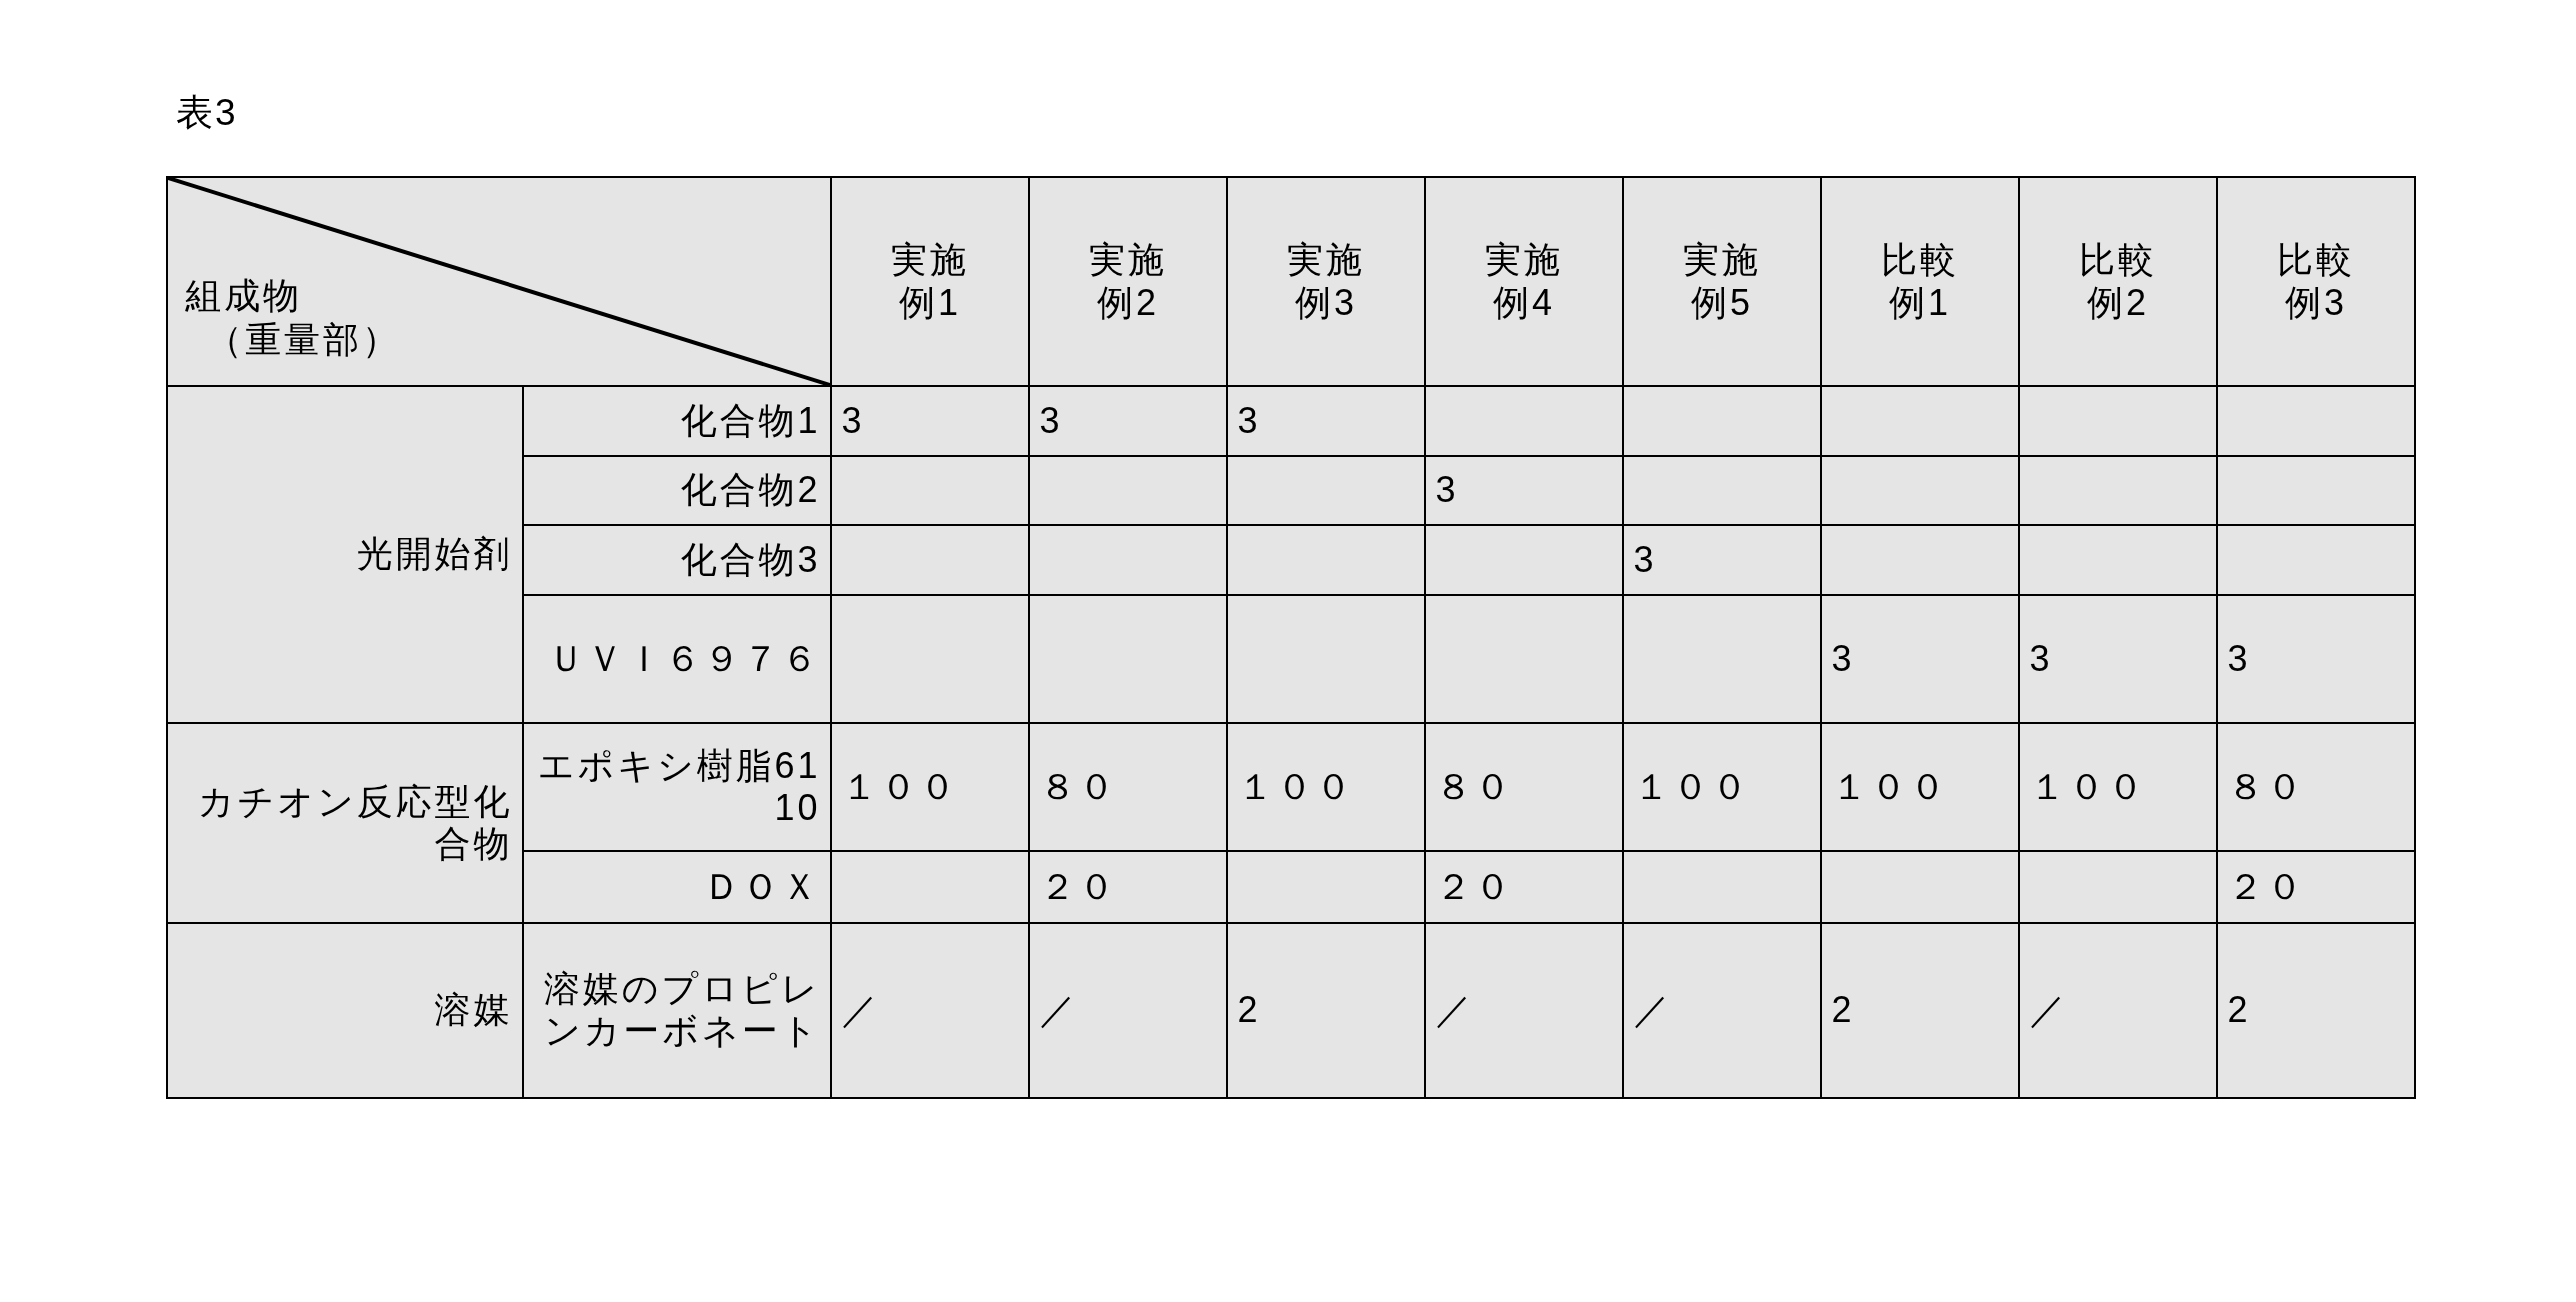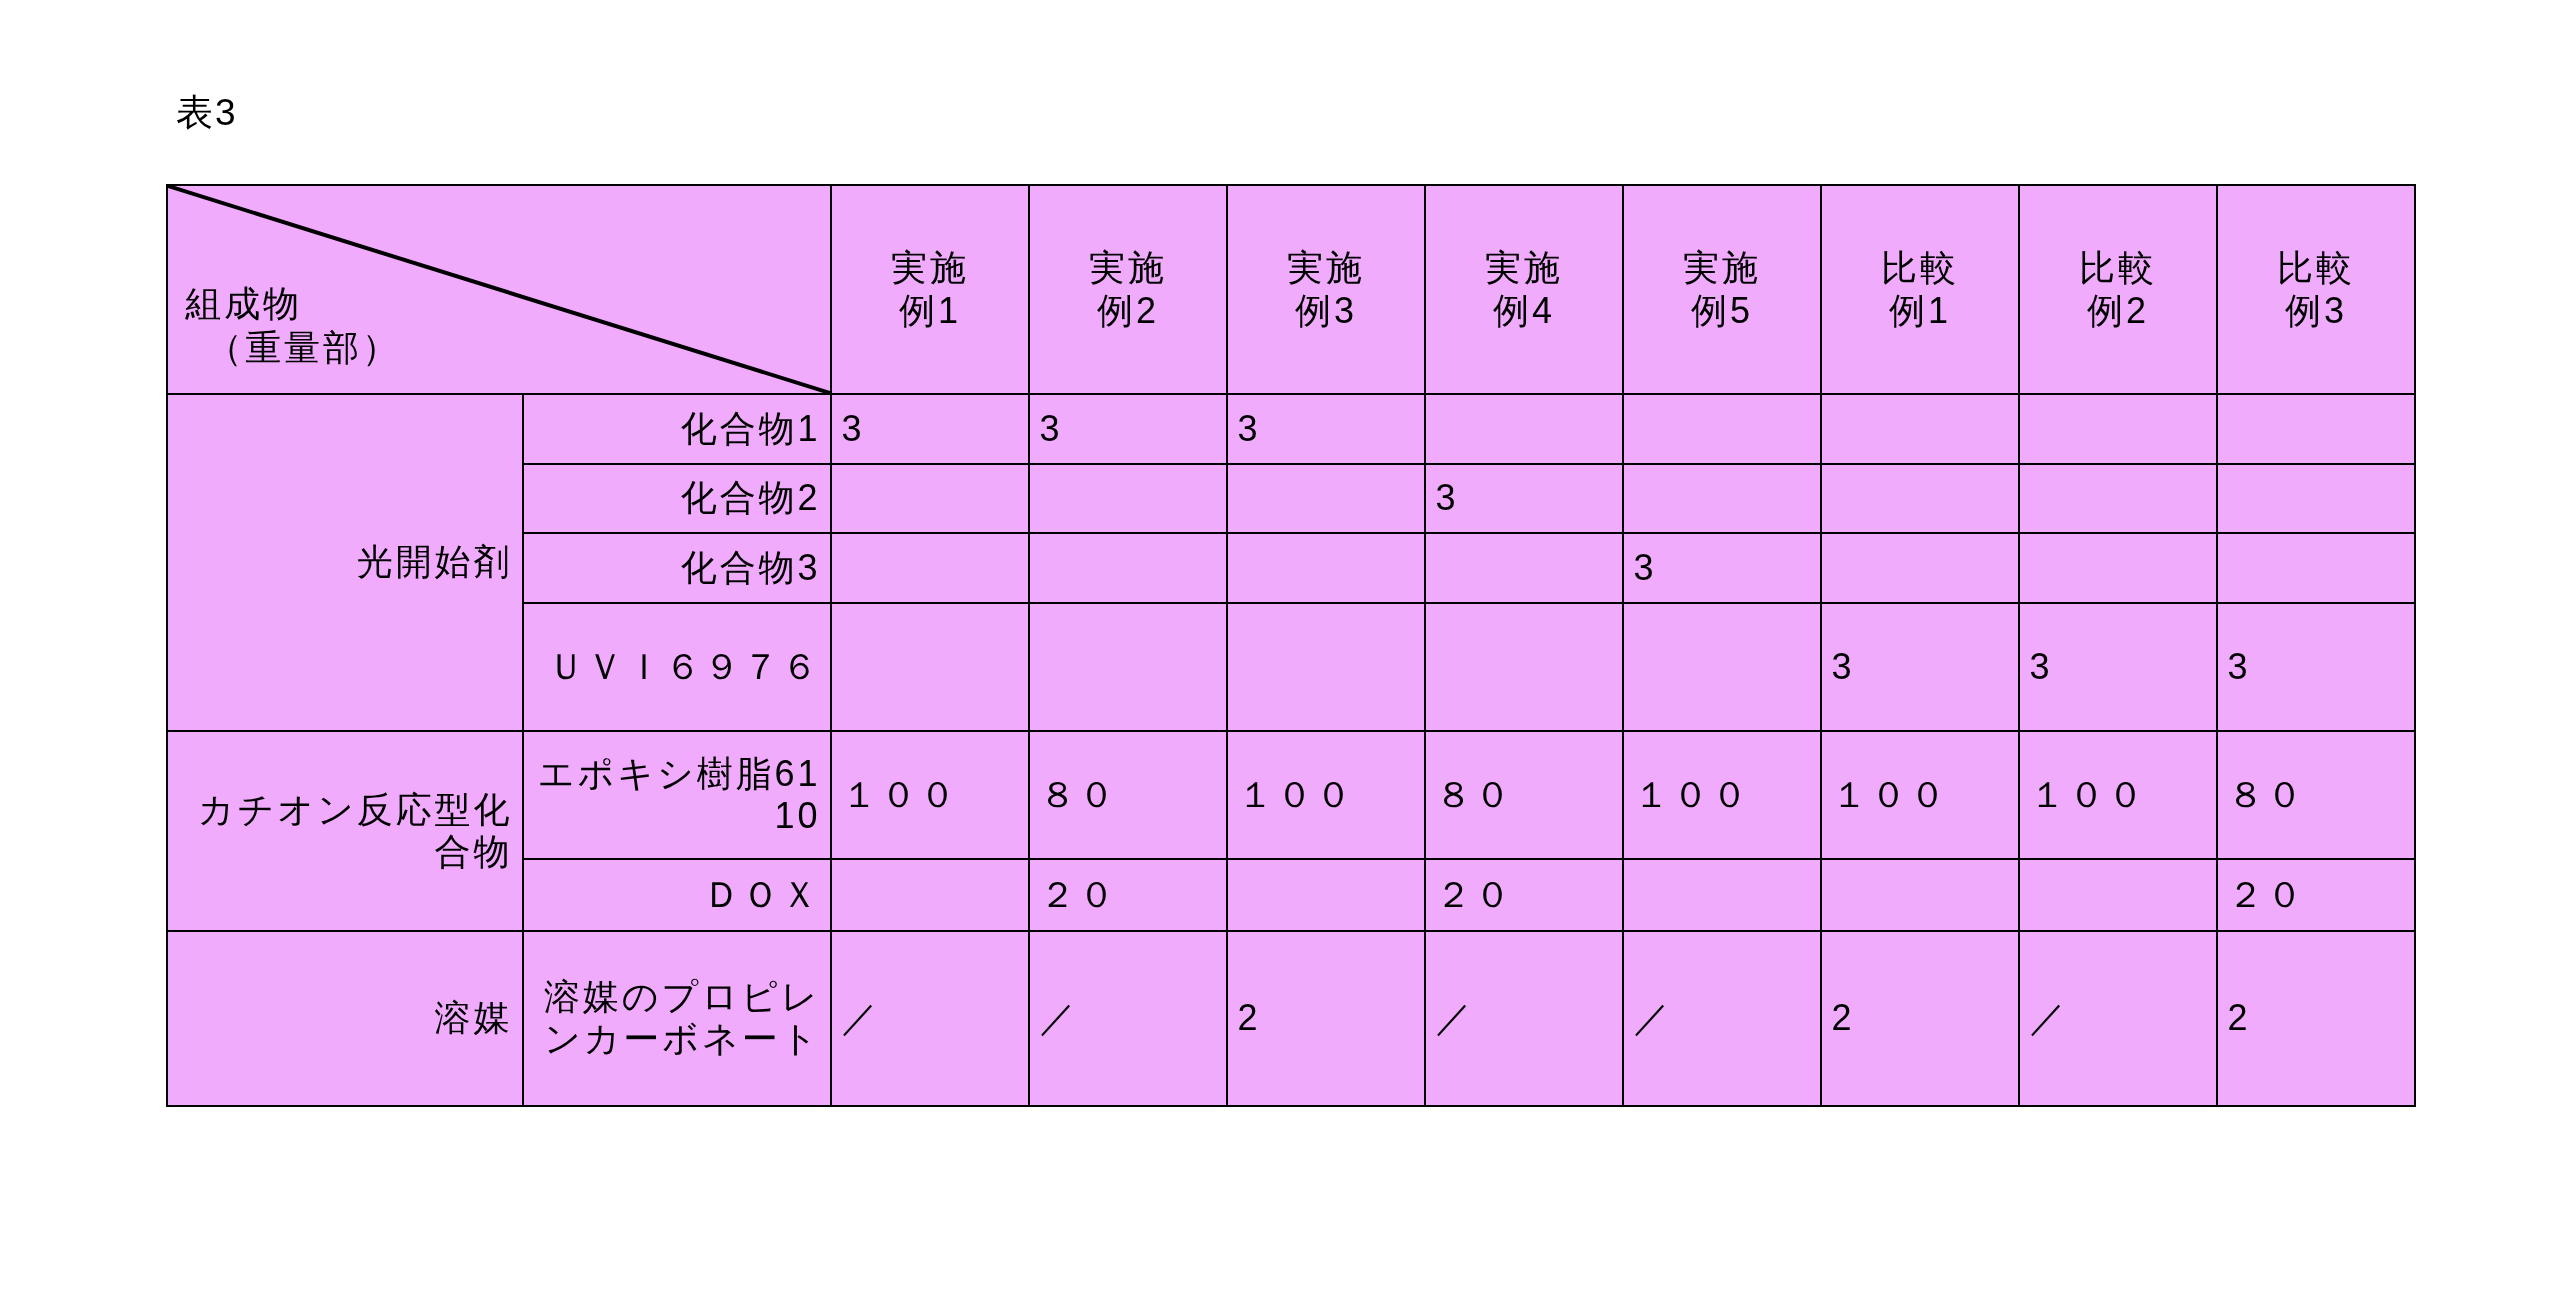--- a/index.html
+++ b/index.html
@@ -34,22 +34,21 @@
   .table-wrap {
     position: absolute;
     left: 166px;
     top: 176px;
     width: 2247px;
   }
   table.t3 {
     border-collapse: collapse;
     table-layout: fixed;
     width: 2247px;
-    background: #f0abfc;
-    margin-top: 8px;
+    background: #e5e5e5;
   }
   table.t3 td {
     border: 2.9px solid #000;
     font-size: 36px;
     line-height: 1.18;
     padding: 5.8px 9.6px;
     vertical-align: middle;
     letter-spacing: 2.9px;
     word-break: break-all;
   }

